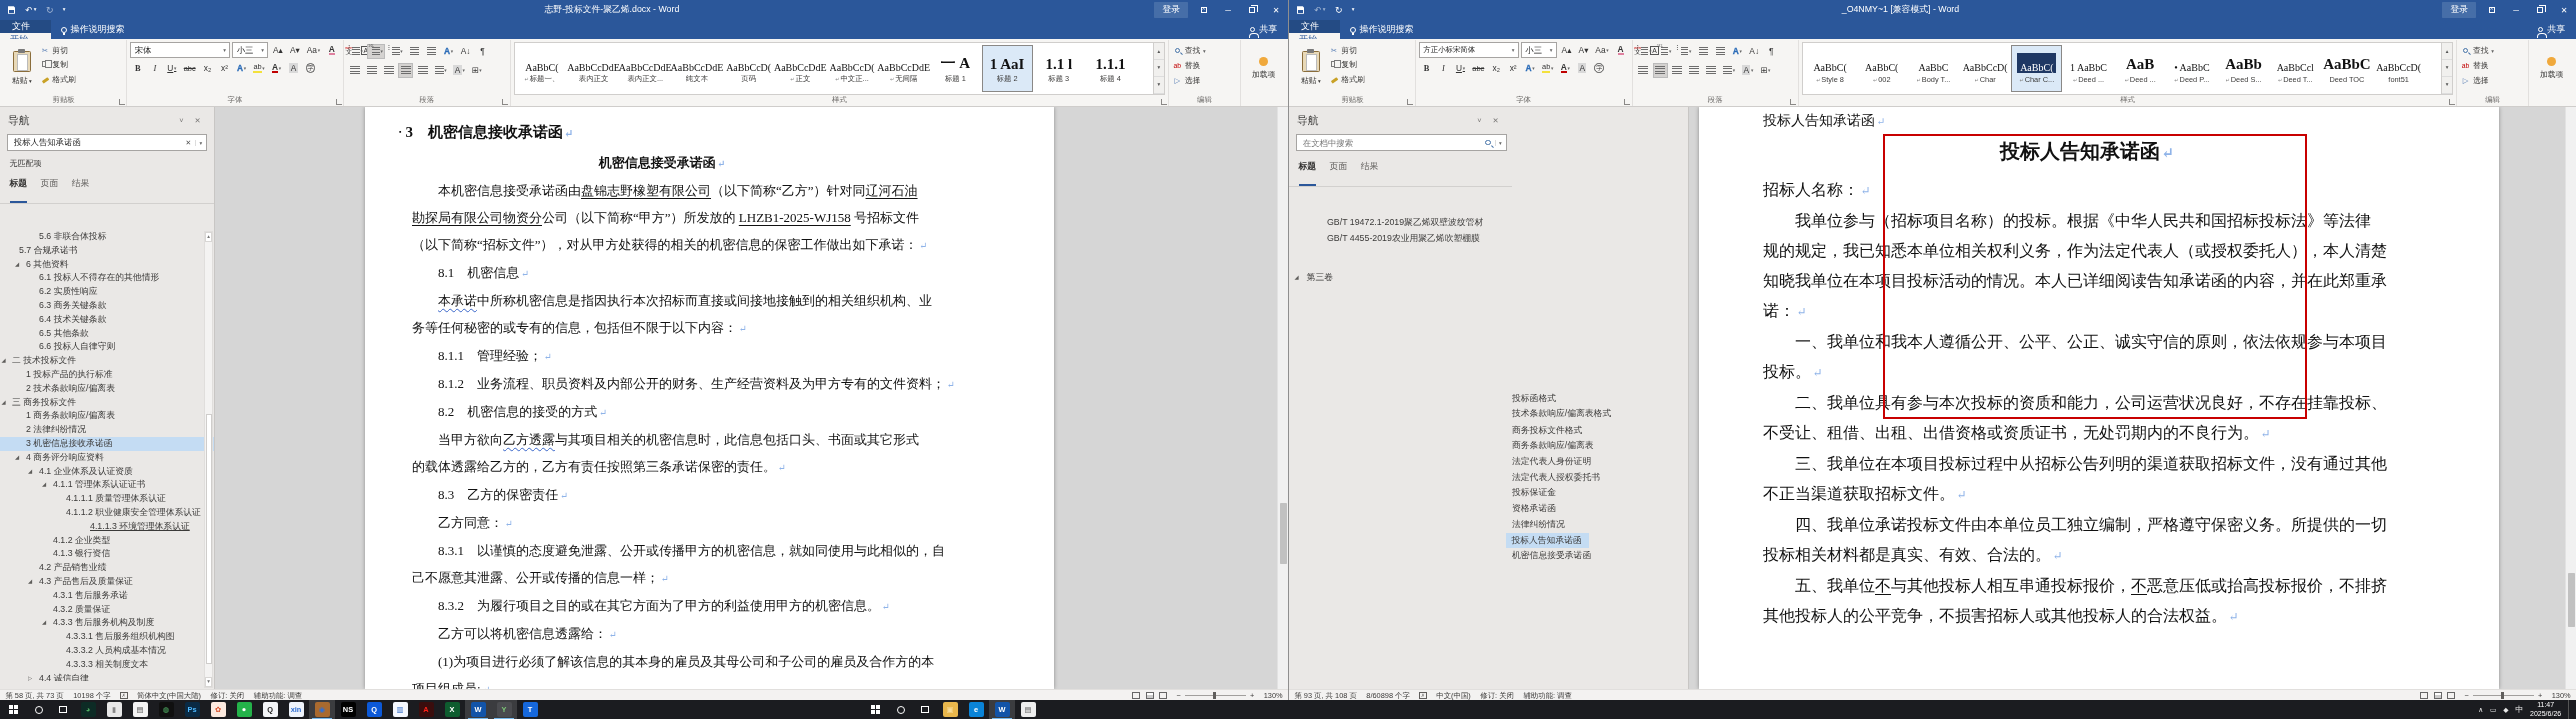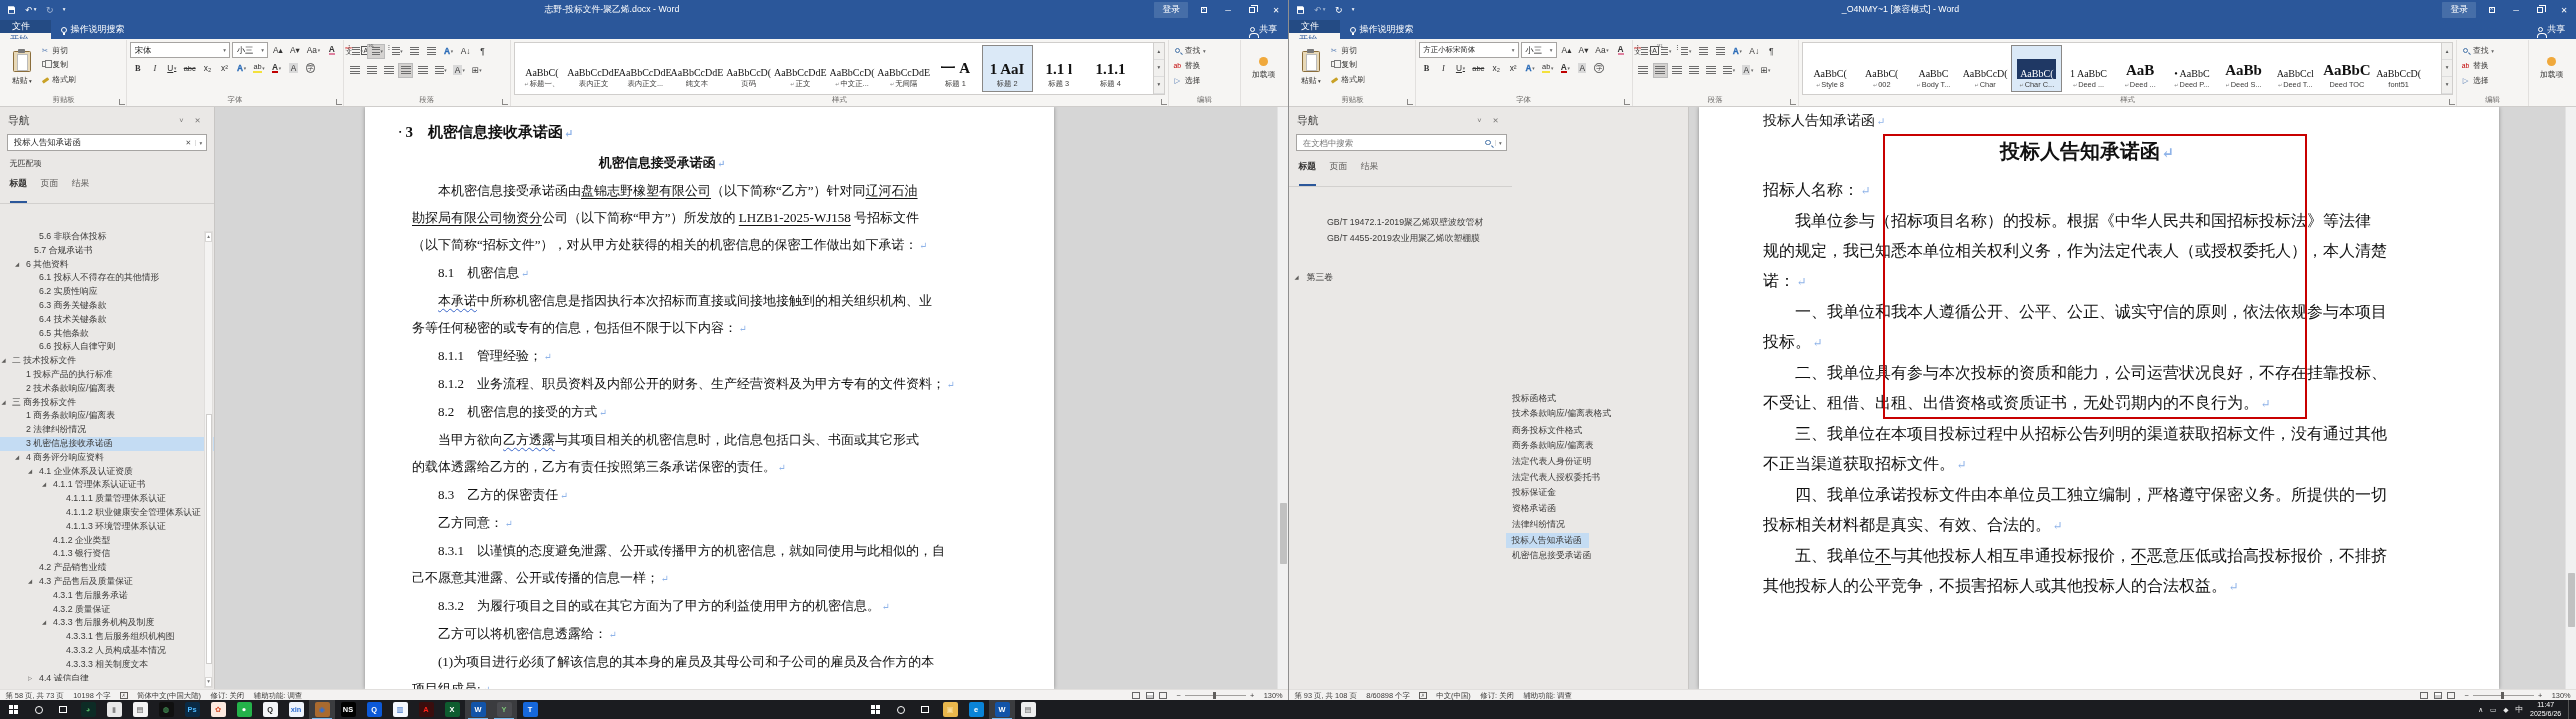--- a/index.html
+++ b/index.html
@@ -73,21 +73,21 @@
   .g-wen{display:flex;flex-direction:column;align-items:center;line-height:.8;font-size:6.8px;}
   .g-wen i{font-size:4px;font-style:normal;color:#c00;}
   .li{width:10px;height:8px;background:repeating-linear-gradient(to bottom,#6d6d6d 0 0.9px,transparent 0.9px 2.4px);}
   .li.bl{width:7.4px;margin-left:2.7px;position:relative;}
   .li.bl::before{content:"•\a•\a•";white-space:pre;position:absolute;left:-4px;top:-2.7px;font-size:4px;line-height:2.4px;color:#555;}
   .li.nl::before{content:"1\a2\a3";white-space:pre;position:absolute;left:-4px;top:-2px;font-size:3.4px;line-height:2.4px;color:#555;}
   .li.c{background:repeating-linear-gradient(to bottom,#6d6d6d 0 0.9px,transparent 0.9px 2.4px);width:8.8px;}
   .parag{display:flex;flex-direction:column;gap:4px;padding-top:1.4px;}
   .stylegrp{display:flex;}
   .gallery{display:flex;background:#fff;border:0.7px solid #d0cecc;padding:1.4px;gap:0.7px;overflow:hidden;width:640px;}
-  .gitem{width:51px;display:flex;flex-direction:column;align-items:center;justify-content:flex-end;padding:2px 1.4px;border:0.7px solid transparent;}
+  .gitem{width:51px;display:flex;flex-direction:column;align-items:center;justify-content:center;padding:2px 1.4px;border:0.7px solid transparent;}
   .gitem.sel{border-color:#8a8886;background:#dbe9f7;}
   .gsample{font-family:"Liberation Serif",serif;font-size:10px;color:#111;height:20px;display:flex;align-items:flex-end;white-space:nowrap;overflow:hidden;}
   .gitem.big .gsample{font-size:15px;font-weight:bold;}
   .gitem.navy .gsample{background:#1f3864;color:#fff;padding:0 2.7px;}
   .glabel{font-size:7.4px;color:#3b3a39;margin-top:1.4px;white-space:nowrap;overflow:hidden;max-width:49px;}
   .glabel.pil::before{content:"↵";font-size:5.4px;color:#888;margin-right:0.7px;}
   .gall-arrows{width:10.8px;display:flex;flex-direction:column;border:0.7px solid #d0cecc;border-left:none;background:#f1f0ee;}
   .gall-arrows span{flex:1;display:flex;align-items:center;justify-content:center;font-size:4.7px;color:#555;border-bottom:0.7px solid #ddd;}
   .editgrp{display:flex;flex-direction:column;gap:4px;padding-top:2.7px;}
   .ic-mag{width:5.4px;height:5.4px;border:0.9px solid #4472a8;border-radius:50%;position:relative;display:inline-block;}
@@ -475,21 +475,21 @@
     <div class="nav-nomatch">无匹配项</div>
     <div class="nav-tabs">
         <span class="nav-tab active">标题</span>
         <span class="nav-tab">页面</span>
         <span class="nav-tab">结果</span>
       </div>
     <div class="tree" style="top:123px;">
         <div class="nav-item" style="padding-left: 39px;">
         <span class="tri" style="left: -67px;"></span><span>5.6 非联合体投标</span>
       </div>
-        <div class="nav-item" style="padding-left: 34px;">
+        <div class="nav-item" style="padding-left: 19px;">
         <span class="tri" style="left: -67px;"></span><span>5.7 合规承诺书</span>
       </div>
         <div class="nav-item" style="padding-left: 26px;">
         <span class="tri" style="left: 15px;">◢</span><span>6 其他资料</span>
       </div>
         <div class="nav-item" style="padding-left: 39px;">
         <span class="tri" style="left: -67px;"></span><span>6.1 投标人不得存在的其他情形</span>
       </div>
         <div class="nav-item" style="padding-left: 39px;">
         <span class="tri" style="left: -67px;"></span><span>6.2 实质性响应</span>
@@ -535,21 +535,21 @@
       </div>
         <div class="nav-item" style="padding-left: 53px;">
         <span class="tri" style="left: 42px;">◢</span><span>4.1.1 管理体系认证证书</span>
       </div>
         <div class="nav-item" style="padding-left: 66px;">
         <span class="tri" style="left: -67px;"></span><span>4.1.1.1 质量管理体系认证</span>
       </div>
         <div class="nav-item" style="padding-left: 66px;">
         <span class="tri" style="left: -67px;"></span><span>4.1.1.2 职业健康安全管理体系认证</span>
       </div>
-        <div class="nav-item" style="padding-left: 66px;">
+        <div class="nav-item" style="padding-left: 90px; text-decoration: underline;">
         <span class="tri" style="left: -67px;"></span><span>4.1.1.3 环境管理体系认证</span>
       </div>
         <div class="nav-item" style="padding-left: 53px;">
         <span class="tri" style="left: -67px;"></span><span>4.1.2 企业类型</span>
       </div>
         <div class="nav-item" style="padding-left: 53px;">
         <span class="tri" style="left: -67px;"></span><span>4.1.3 银行资信</span>
       </div>
         <div class="nav-item" style="padding-left: 39px;">
         <span class="tri" style="left: -67px;"></span><span>4.2 产品销售业绩</span>
@@ -995,20 +995,21 @@
 
   <div class="doccanvas" style="left:400px;right:10.8px;">
     <div class="page docserif" style="left:10px;width:800px;">
       <div style="position:absolute;top:5.4px;left:64px;font-size:14px;"><span>投标人告知承诺函</span><span class="pmark on">↵</span></div>
       <div class="redbox" style="left: 184px; top: 27px; width: 424px; height: 285px;"></div>
       <div style="position:absolute;top:31px;left:64px;width:648px;text-align:center;font-weight:bold;font-size:20px;"><span>投标人告知承诺函</span><span class="pmark on">↵</span></div>
       <div style="position:absolute;top:68px;left:64px;width:662px;font-size:16px;line-height:30px;">
           <div class="dline"><span><span>招标人名称：</span></span><span class="pmark on">↵</span></div>
           <div class="dline"><span><span>　　我单位参与（招标项目名称）的投标。根据《中华人民共和国招标投标法》等法律</span></span></div>
           <div class="dline"><span><span>规的规定，我已知悉本单位相关权利义务，作为法定代表人（或授权委托人），本人清楚</span></span></div>
+          <div class="dline"><span><span>知晓我单位在本项目投标活动的情况。本人已详细阅读告知承诺函的内容，并在此郑重承</span></span></div>
           <div class="dline"><span><span>诺：</span></span><span class="pmark on">↵</span></div>
           <div class="dline"><span><span>　　一、我单位和我本人遵循公开、公平、公正、诚实守信的原则，依法依规参与本项目</span></span></div>
           <div class="dline"><span><span>投标。</span></span><span class="pmark on">↵</span></div>
           <div class="dline"><span><span>　　二、我单位具有参与本次投标的资质和能力，公司运营状况良好，不存在挂靠投标、</span></span></div>
           <div class="dline"><span><span>不受让、租借、出租、出借资格或资质证书，无处罚期内的不良行为。</span></span><span class="pmark on">↵</span></div>
           <div class="dline"><span><span>　　三、我单位在本项目投标过程中从招标公告列明的渠道获取招标文件，没有通过其他</span></span></div>
           <div class="dline"><span><span>不正当渠道获取招标文件。</span></span><span class="pmark on">↵</span></div>
           <div class="dline"><span><span>　　四、我单位承诺投标文件由本单位员工独立编制，严格遵守保密义务。所提供的一切</span></span></div>
           <div class="dline"><span><span>投标相关材料都是真实、有效、合法的。</span></span><span class="pmark on">↵</span></div>
           <div class="dline"><span><span>　　五、我单位</span><span class="u">不</span><span>与其他投标人相互串通投标报价，</span><span class="u">不</span><span>恶意压低或抬高投标报价，不排挤</span></span></div>

